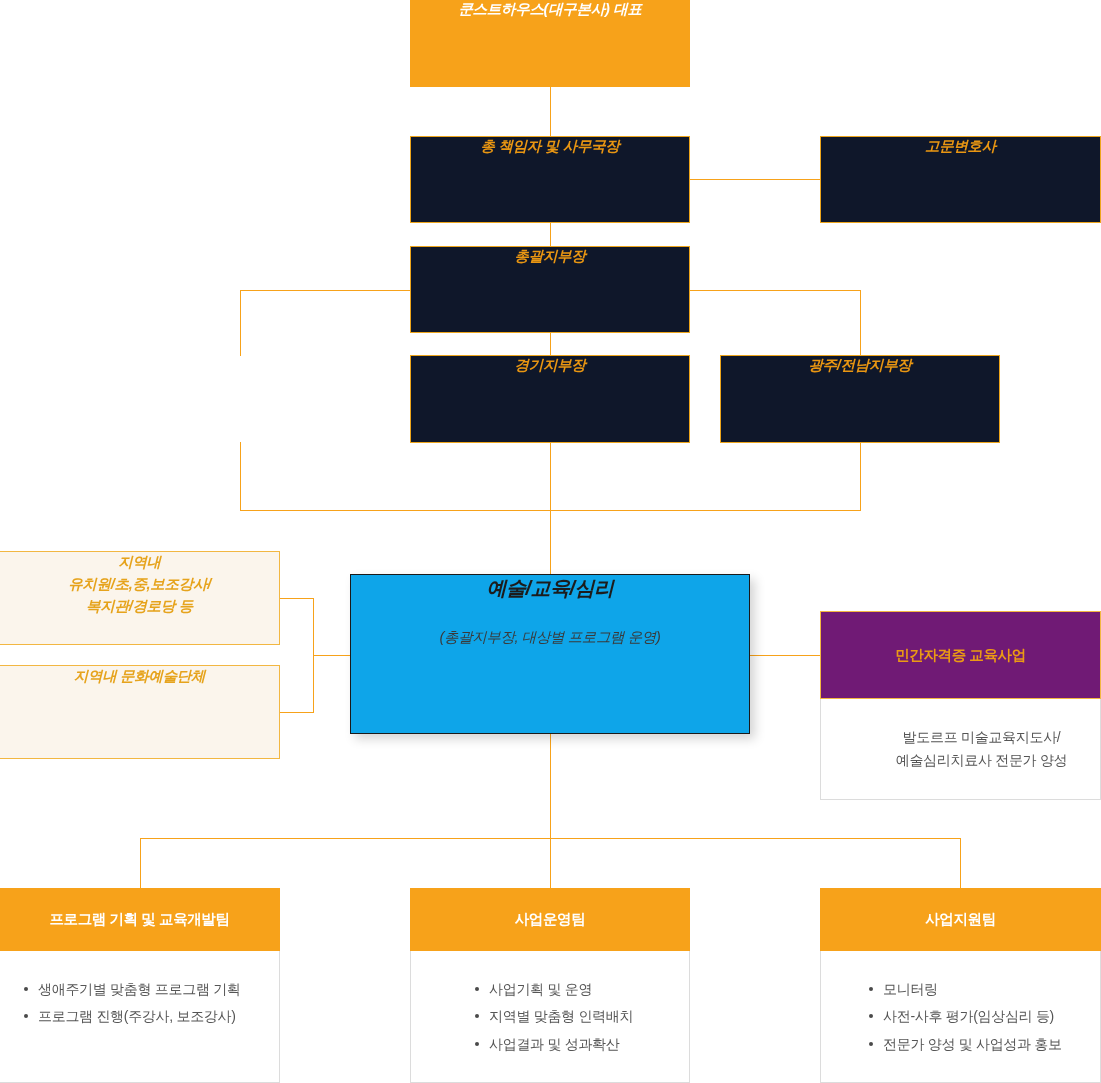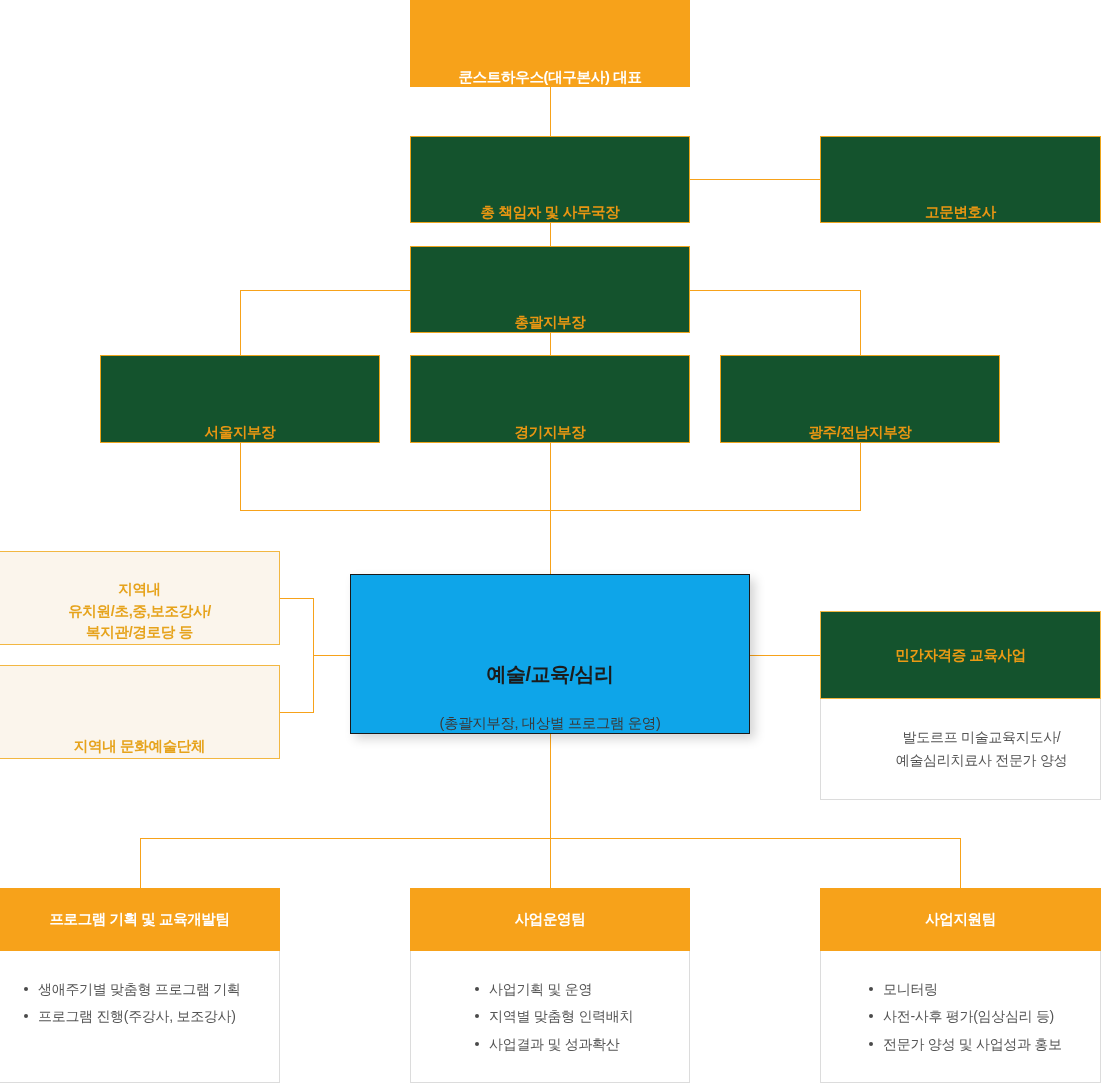--- a/index.html
+++ b/index.html
@@ -19,35 +19,36 @@
     overflow: hidden;
   }
 
   
   .node {
     position: absolute;
     box-sizing: border-box;
     display: flex;
     flex-direction: column;
     align-items: center;
-    justify-content: flex-end;
+    justify-content: flex-start;
     text-align: center;
     z-index: 5;
+    font-style: italic;
   }
 
   .node-solid {
     background: #f7a21a;
     color: #ffffff;
     font-weight: bold;
     font-size: 14.5px;
     letter-spacing: -0.3px;
   }
 
   .node-outline {
-    background: #14532d;
+    background: #0f172a;
     border: 1px solid #eda51c;
     color: #e99612;
     font-weight: bold;
     font-size: 14.5px;
     letter-spacing: -0.3px;
   }
 
   .node-cream {
     background: #fbf5ec;
     border: 1px solid #f2b742;
@@ -95,21 +96,21 @@
     text-align: center;
     font-weight: bold;
     font-size: 14.5px;
     letter-spacing: -0.4px;
   }
   .panel-head.solid {
     background: #f7a21a;
     color: #ffffff;
   }
   .panel-head.cream {
-    background: #14532d;
+    background: #701a75;
     border: 1px solid #f2b742;
     color: #eb9a14;
   }
   .panel-body {
     box-sizing: border-box;
     width: 100%;
     background: #ffffff;
     border: 1px solid #dcdcdc;
     border-top: none;
     color: #555555;
@@ -201,23 +202,20 @@
   </div>
 
   <div class="node node-outline" style="left:820px; top:136px; width:281px; height:87px;">
     <span>고문변호사</span>
   </div>
 
   <div class="node node-outline" style="left:410px; top:246px; width:280px; height:87px;">
     <span>총괄지부장</span>
   </div>
 
-  <div class="node node-outline" style="left:100px; top:355px; width:280px; height:88px;">
-    <span>서울지부장</span>
-  </div>
 
   <div class="node node-outline" style="left:410px; top:355px; width:280px; height:88px;">
     <span>경기지부장</span>
   </div>
 
   <div class="node node-outline" style="left:720px; top:355px; width:280px; height:88px;">
     <span>광주/전남지부장</span>
   </div>
 
   <div class="node node-cream" style="left:-1px; top:551px; width:281px; height:94px;">

